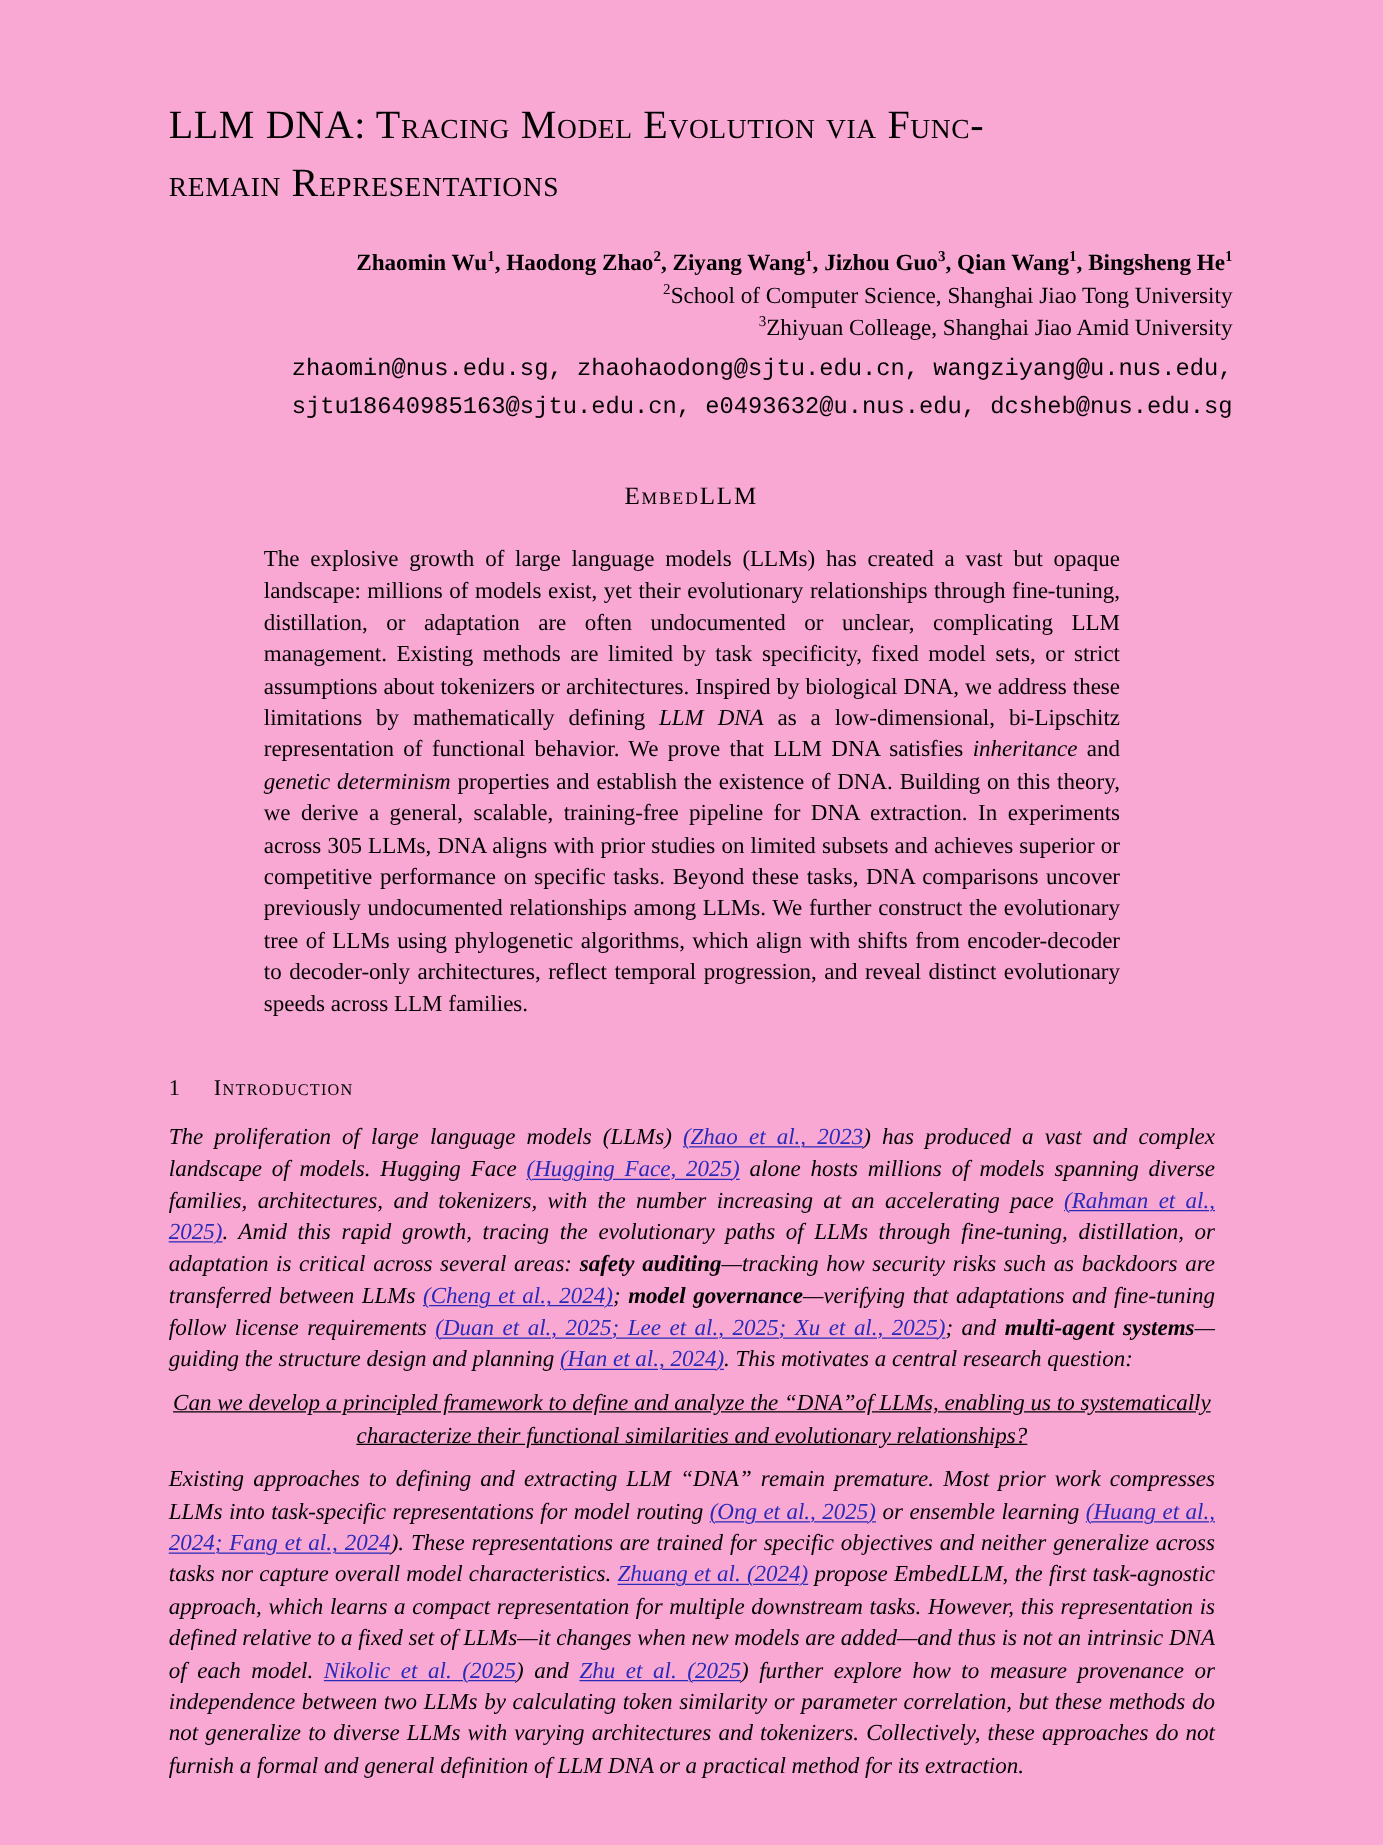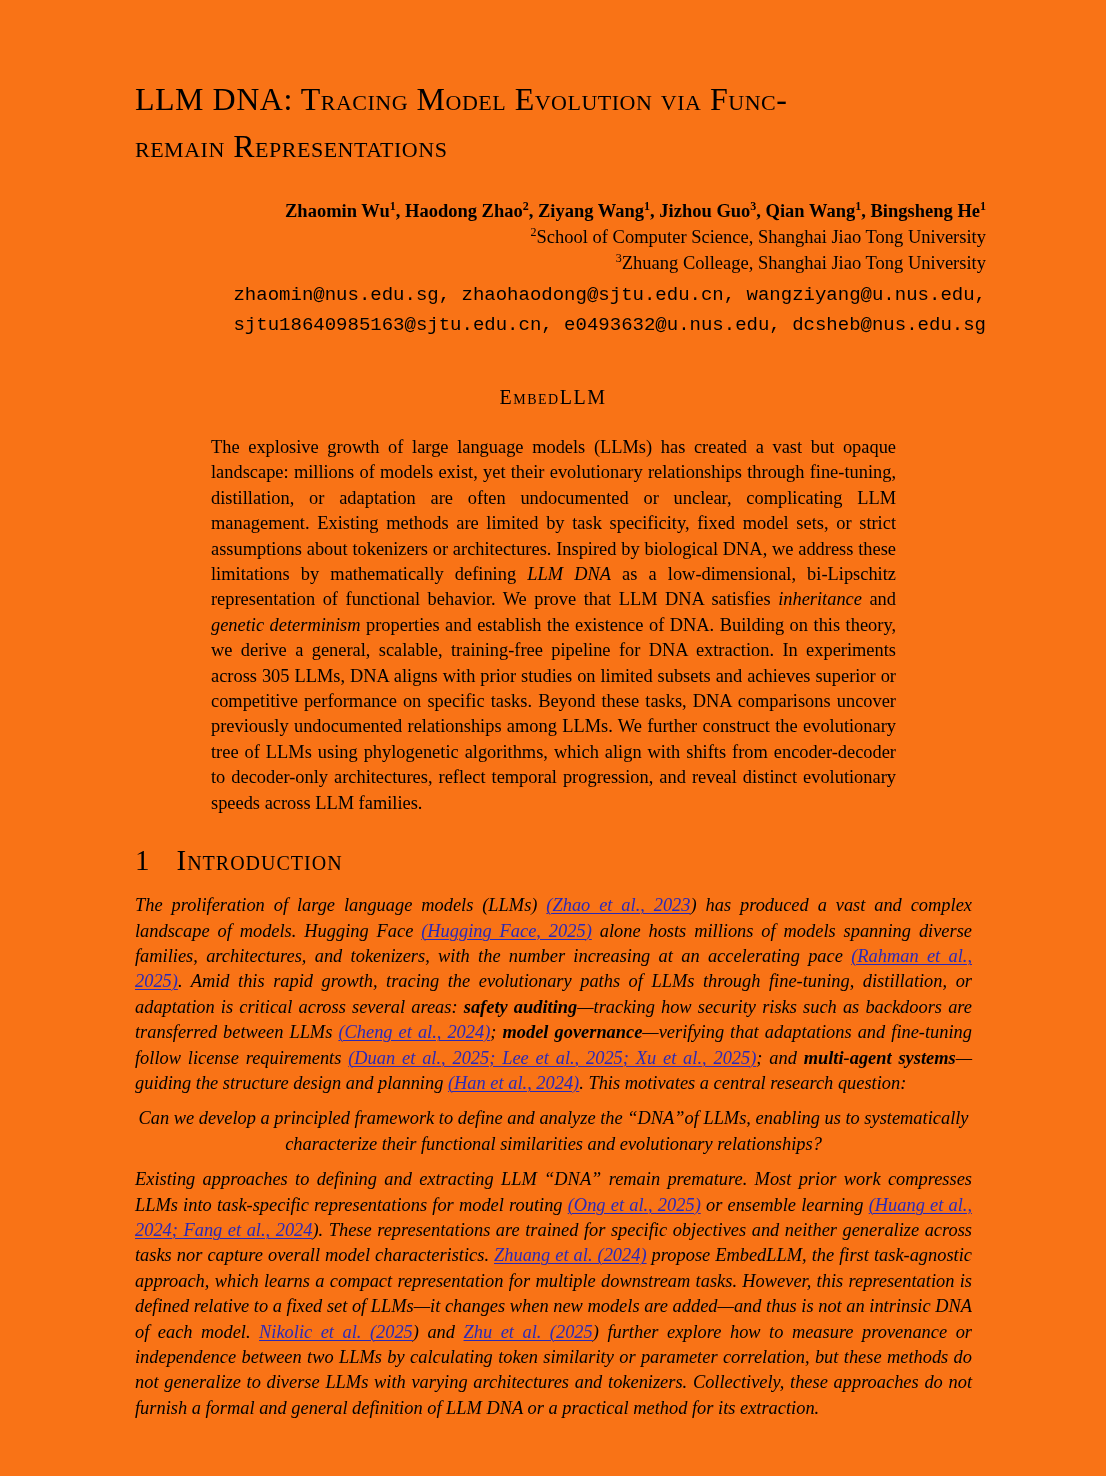--- a/index.html
+++ b/index.html
@@ -5,21 +5,21 @@
   html, body {
     margin: 0;
     padding: 0;
     background: #ffffff;
     color: #000000;
   }
   .page {
     position: relative;
     width: 1106px;
     height: 1476px;
-    background: #f97316;
+    background: #f9a8d4;
     overflow: hidden;
     font-family: "Liberation Serif", serif;
   }
   .title {
     margin: 76px 120px 0 135px;
     font-size: 32px;
     line-height: 47px;
     font-weight: normal;
     font-variant: small-caps;
     letter-spacing: 0.5px;
@@ -46,41 +46,42 @@
     letter-spacing: 1.5px;
   }
   .abstract-body {
     width: 685px;
     margin: 26px 0 4px 211px;
     text-align: justify;
     font-size: 18.4px;
     line-height: 25.4px;
   }
   .section-heading {
-    margin: 28px 0 0 135px;
-    font-size: 29px;
+    margin: 44px 0 0 135px;
+    font-size: 18px;
     font-variant: small-caps;
     letter-spacing: 1px;
   }
   .sec-num { display: inline-block; margin-right: 26px; }
   .body-par {
     width: 837px;
     margin: 16px 134px 0 135px;
     text-align: justify;
     font-size: 18.4px;
     line-height: 25.4px;
     font-style: italic;
   }
   .question {
     width: 837px;
     margin: 10px 56px 0 135px;
     text-align: center;
     font-style: italic;
     font-size: 18.4px;
     line-height: 25.4px;
+    text-decoration: underline;
   }
   .question + .body-par { margin-top: 10px; }
   p { margin-bottom: 0; }
   .seg-p { }
   .seg-b { font-weight: bold; }
   .seg-i { font-style: italic; }
   .seg-l {
     color: var(--link, #2a2ab8);
     text-decoration: underline;
     text-decoration-thickness: 1px;
@@ -97,21 +98,21 @@
 <div class="page">
 
   <h1 class="title">
     <span>LLM DNA: Tracing Model Evolution via Func-</span><br>
     <span>remain Representations</span>
   </h1>
 
   <div class="authors">
     <div class="author-names"><span class="seg-p">Zhaomin Wu</span><sup class="seg-sup">1</sup><span class="seg-p">, Haodong Zhao</span><sup class="seg-sup">2</sup><span class="seg-p">, Ziyang Wang</span><sup class="seg-sup">1</sup><span class="seg-p">, Jizhou Guo</span><sup class="seg-sup">3</sup><span class="seg-p">, Qian Wang</span><sup class="seg-sup">1</sup><span class="seg-p">, Bingsheng He</span><sup class="seg-sup">1</sup></div>
     <div class="affiliation"><sup class="seg-sup">2</sup><span class="seg-p">School of Computer Science, Shanghai Jiao Tong University</span></div>
-    <div class="affiliation"><sup class="seg-sup">3</sup><span class="seg-p">Zhuang Colleage, Shanghai Jiao Tong University</span></div>
+    <div class="affiliation"><sup class="seg-sup">3</sup><span class="seg-p">Zhiyuan Colleage, Shanghai Jiao Amid University</span></div>
     <div class="emails">
       <div>zhaomin@nus.edu.sg, zhaohaodong@sjtu.edu.cn, wangziyang@u.nus.edu,</div>
       <div>sjtu18640985163@sjtu.edu.cn, e0493632@u.nus.edu, dcsheb@nus.edu.sg</div>
     </div>
   </div>
 
   <div class="abstract">
     <div class="abstract-heading">EmbedLLM</div>
     <p class="abstract-body"><span class="seg-p">The explosive growth of large language models (LLMs) has created a vast but opaque landscape: millions of models exist, yet their evolutionary relationships through fine-tuning, distillation, or adaptation are often undocumented or unclear, complicating LLM management. Existing methods are limited by task specificity, fixed model sets, or strict assumptions about tokenizers or architectures. Inspired by biological DNA, we address these limitations by mathematically defining </span><span class="seg-i">LLM DNA</span><span class="seg-p"> as a low-dimensional, bi-Lipschitz representation of functional behavior. We prove that LLM DNA satisfies </span><span class="seg-i">inheritance</span><span class="seg-p"> and </span><span class="seg-i">genetic determinism</span><span class="seg-p"> properties and establish the existence of DNA. Building on this theory, we derive a general, scalable, training-free pipeline for DNA extraction. In experiments across 305 LLMs, DNA aligns with prior studies on limited subsets and achieves superior or competitive performance on specific tasks. Beyond these tasks, DNA comparisons uncover previously undocumented relationships among LLMs. We further construct the evolutionary tree of LLMs using phylogenetic algorithms, which align with shifts from encoder-decoder to decoder-only architectures, reflect temporal progression, and reveal distinct evolutionary speeds across LLM families.</span></p>
   </div>

